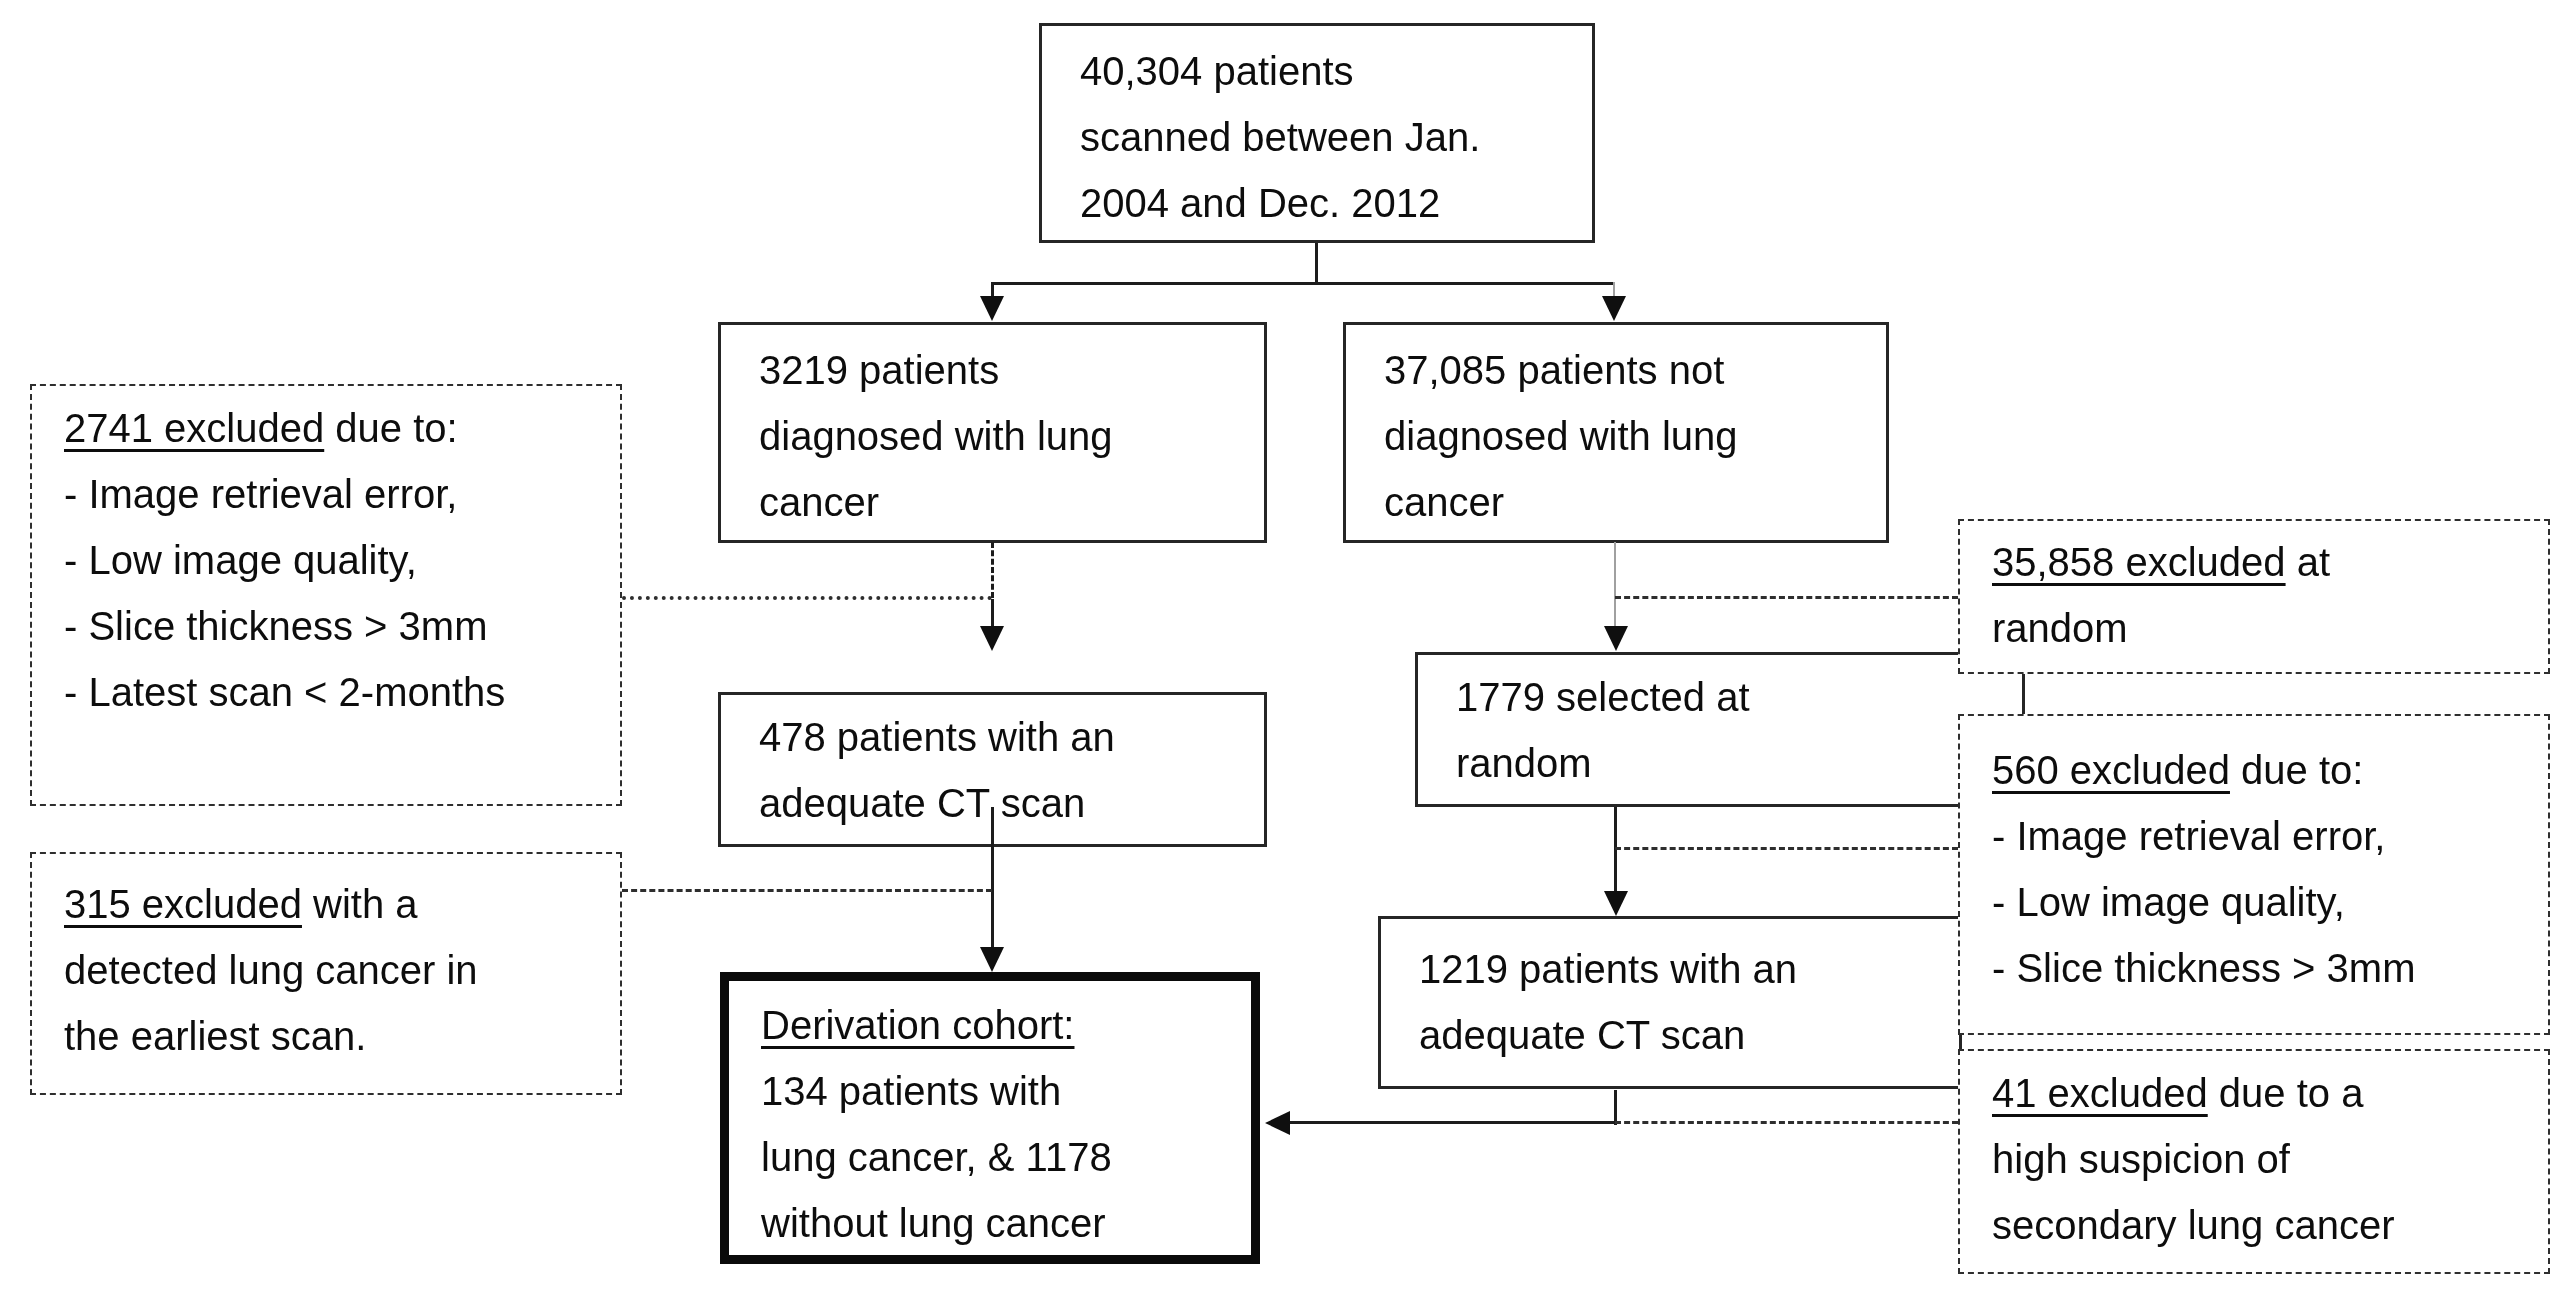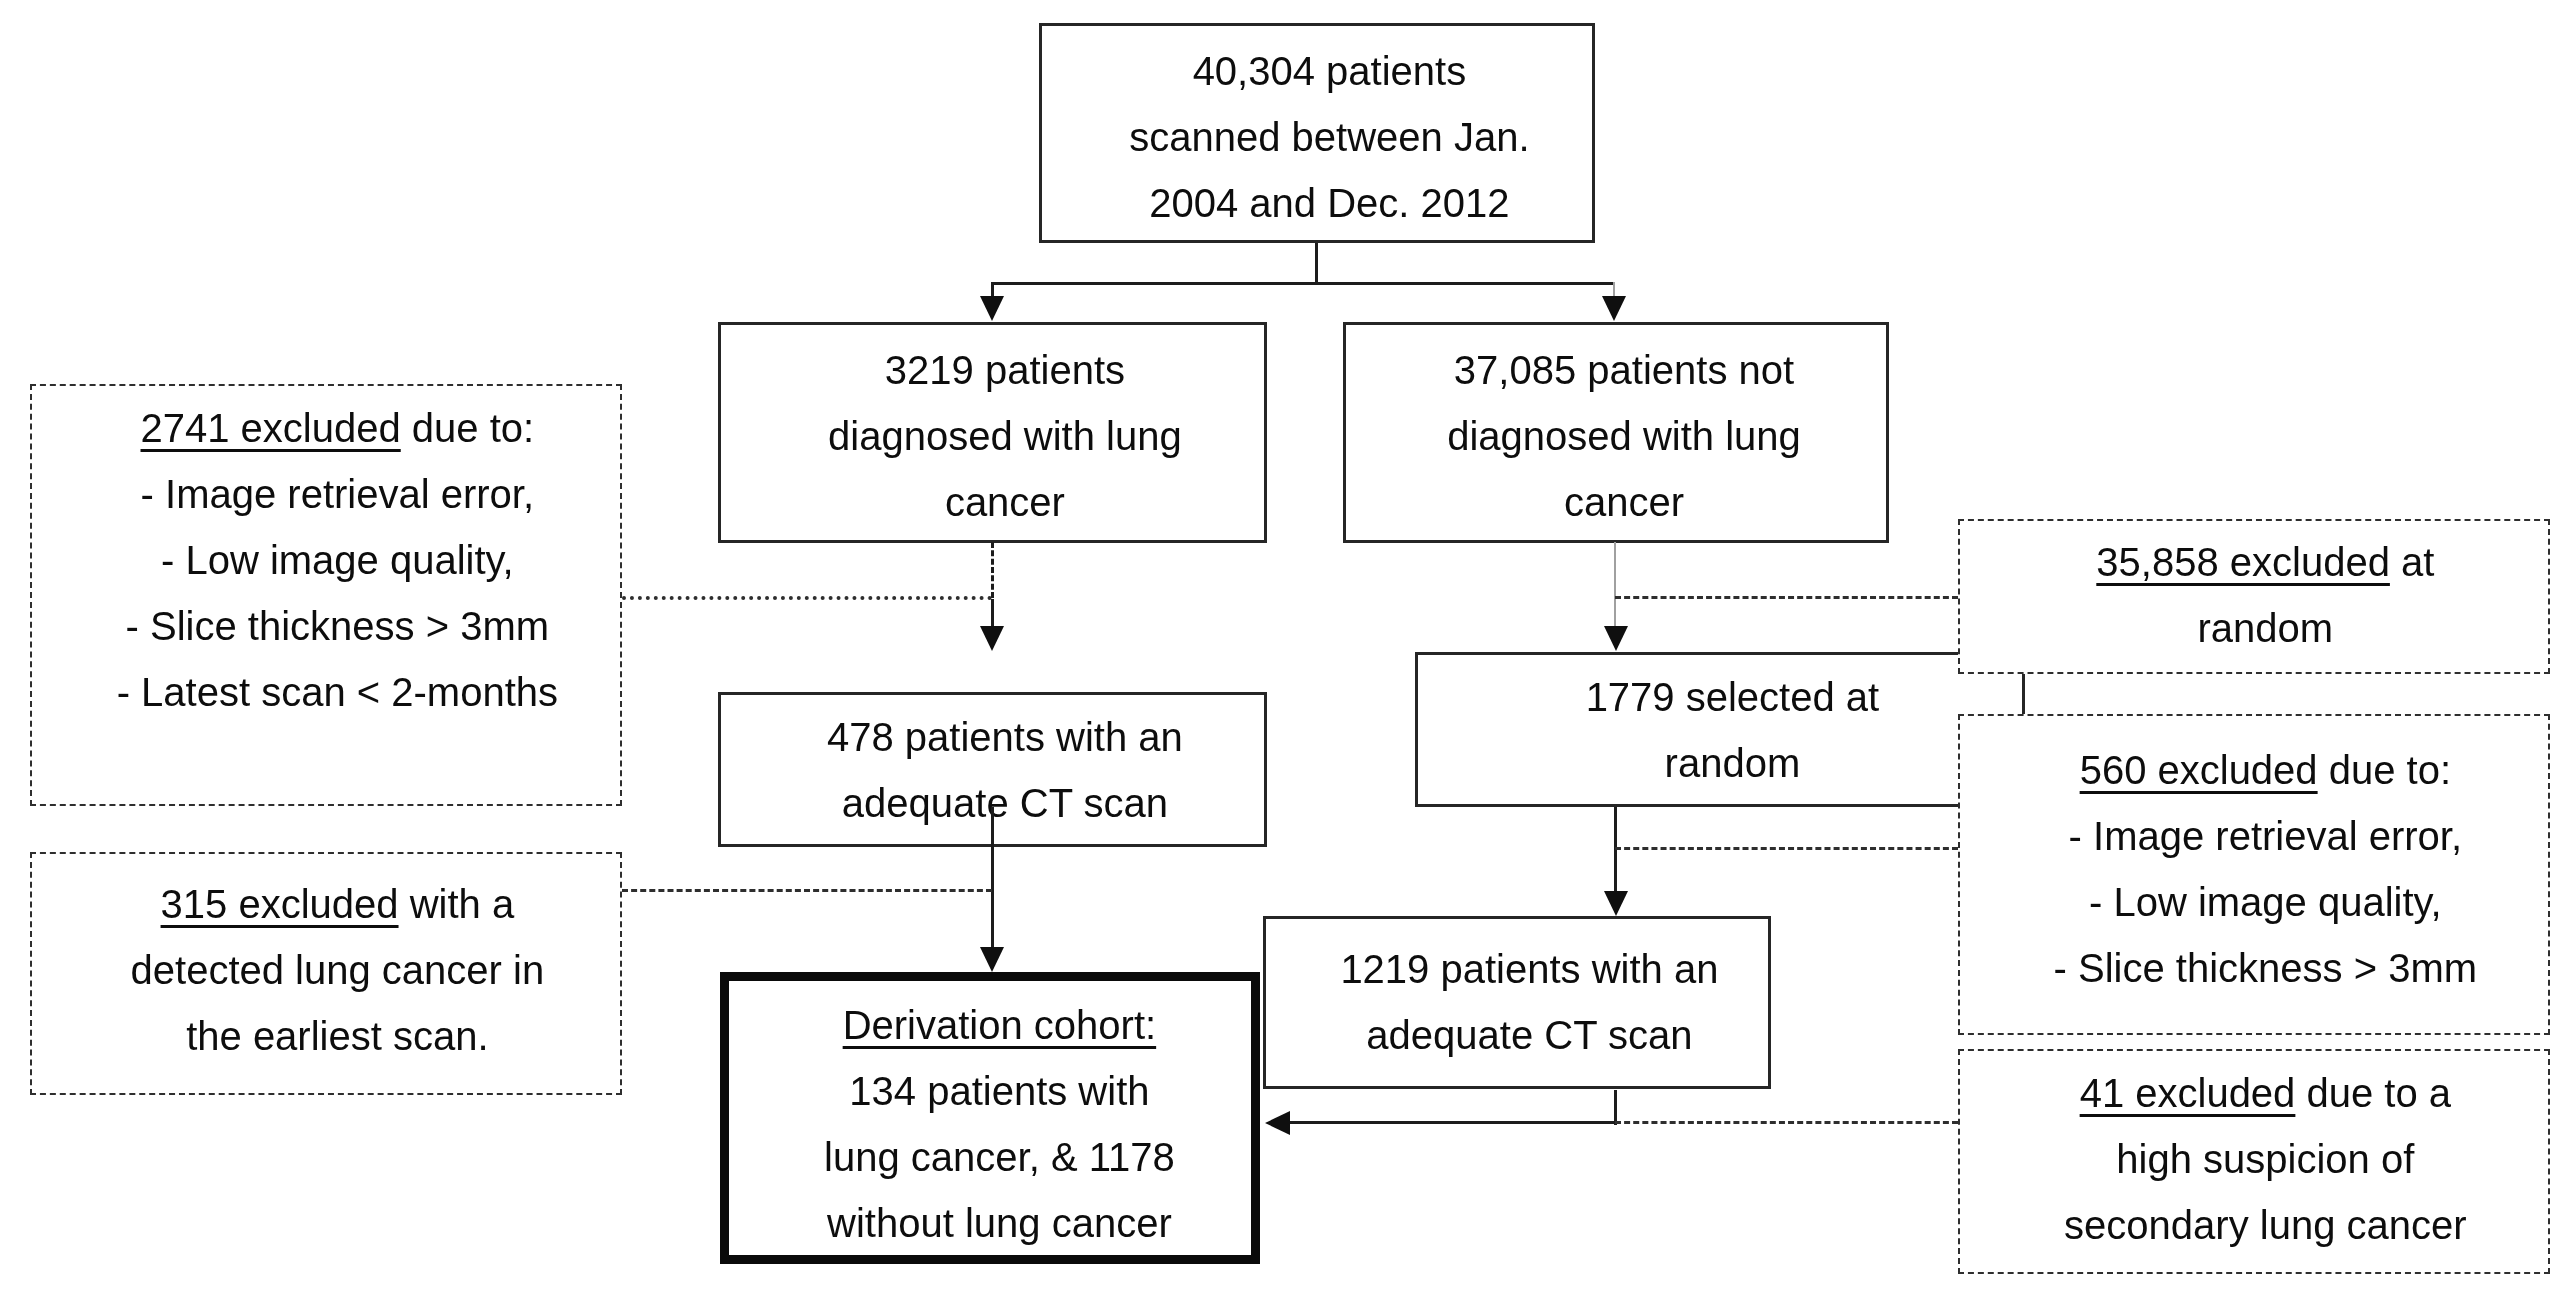--- a/index.html
+++ b/index.html
@@ -4,21 +4,21 @@
 <style>
   html,body{margin:0;padding:0;background:#ffffff;}
   body{width:2576px;height:1299px;position:relative;overflow:hidden;
        font-family:"Liberation Sans","DejaVu Sans",sans-serif;color:#0d0d0d;}
   #diagram{position:absolute;inset:0;}
   .box{position:absolute;box-sizing:border-box;background:#ffffff;
        font-size:40px;line-height:66px;letter-spacing:0;}
   .solid{border:3.3px solid #262626;}
   .bold{border:9.3px solid #0a0a0a;}
   .dashed{border:2.6px dashed #2e2e2e;}
-  .line{white-space:nowrap;text-align:center;}
+  .line{white-space:nowrap;}
   .u{text-decoration:underline;text-decoration-thickness:3.3px;text-underline-offset:7.3px;margin-top:10px;}
   .vline,.hline{position:absolute;}
   .vline{width:0;border-left:3.3px solid #1c1c1c;}
   .vline.gray{border-left:2.6px solid #a0a0a0;}
   .vline.dash{border-left-style:dashed;}
   .hline{height:0;border-top:3.3px solid #1c1c1c;}
   .hline.dashcon{border-top:3.3px dashed #2e2e2e;}
   .hline.dotcon{border-top:4px dotted #2e2e2e;}
   .arr-down{position:absolute;width:0;height:0;
       border-left:12px solid transparent;border-right:12px solid transparent;
@@ -53,21 +53,21 @@
   <div class="box solid" style="left:718px;top:652px;width:549px;height:155px;padding:9.3px 13.2px 0 38px;margin-top:40px;">
     <div class="line">478 patients with an</div>
     <div class="line">adequate CT scan</div>
   </div>
 
   <div class="box solid" style="left:1415px;top:652px;width:610px;height:155px;padding:9.3px 13.2px 0 38px;">
     <div class="line">1779 selected at</div>
     <div class="line">random</div>
   </div>
 
-  <div class="box solid" style="left:1263px;top:916px;width:508px;height:173px;padding:17px 13.2px 0 38px;">
+  <div class="box solid" style="left:1378px;top:916px;width:584px;height:173px;padding:17px 13.2px 0 38px;">
     <div class="line">1219 patients with an</div>
     <div class="line">adequate CT scan</div>
   </div>
 
   <div class="box bold" style="left:720px;top:972px;width:540px;height:292px;padding:10.6px 13.2px 0 32px;">
     <div class="line"><span class="u">Derivation cohort:</span></div>
     <div class="line">134 patients with</div>
     <div class="line">lung cancer, &amp; 1178</div>
     <div class="line">without lung cancer</div>
   </div>

